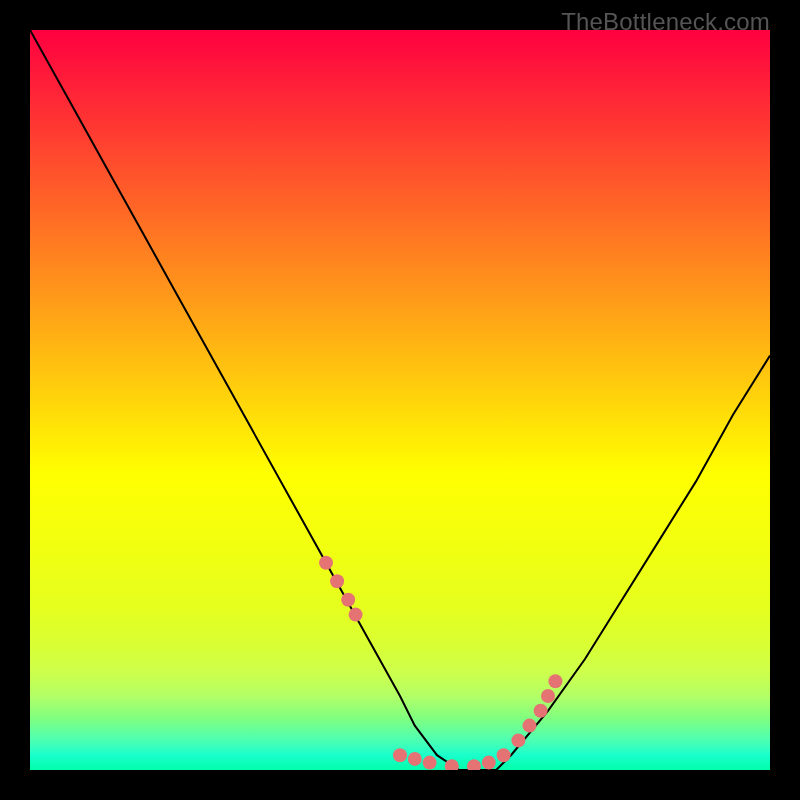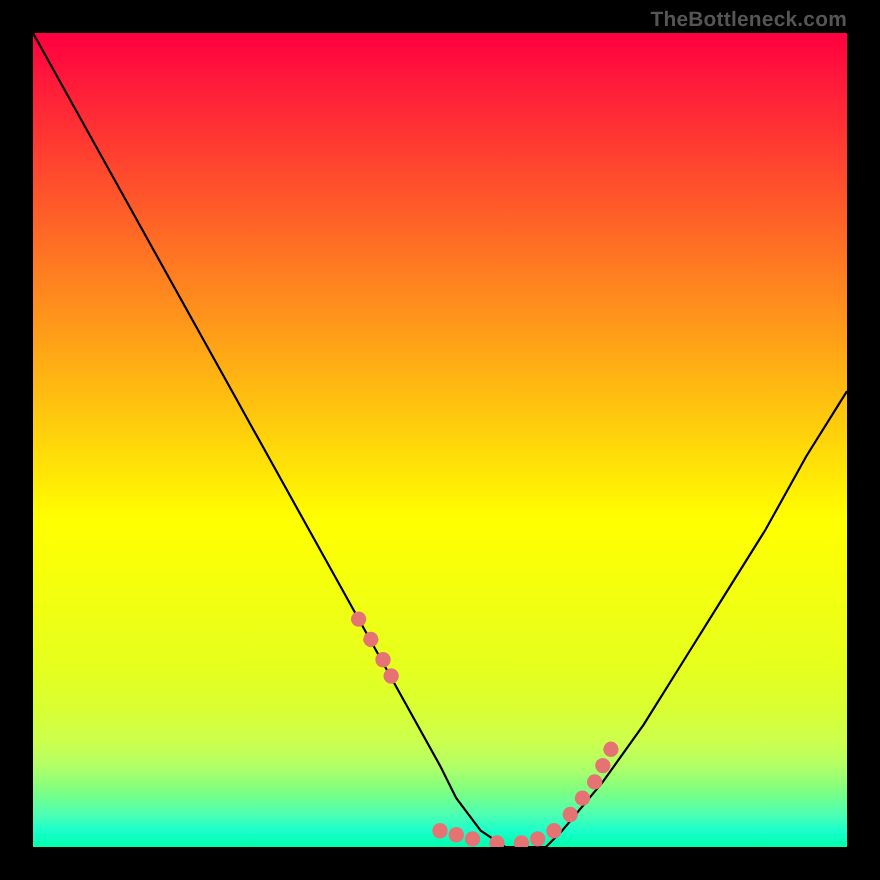--- a/index.html
+++ b/index.html
@@ -39,22 +39,22 @@
       #4dffb3 96%,
       #1affcc 98%,
       #00ffaa 100%
     );
   }
   .watermark {
     position: absolute;
     top: 8px;
     right: 30px;
     color: #555;
-    font-size: 19px;
-    font-weight: 700;
+    font-size: 24px;
+    font-weight: 400;
     z-index: 10;
     letter-spacing: 0.2px;
   }
   .curve-svg {
     position: absolute;
     left: 0;
     top: 0;
     width: 740px;
     height: 740px;
   }

